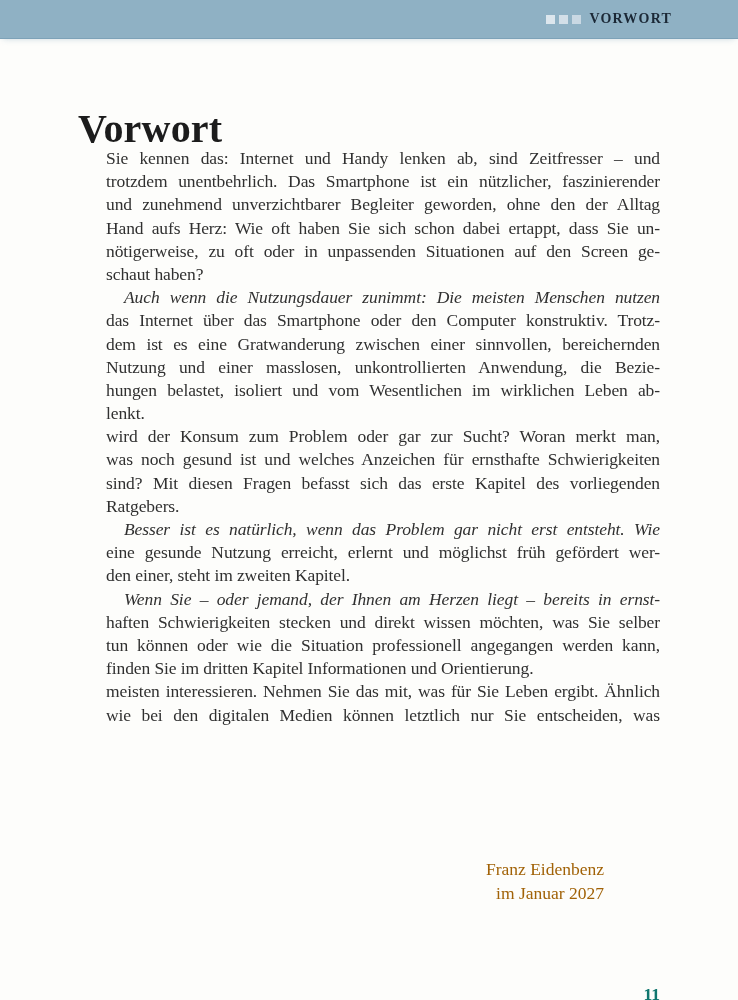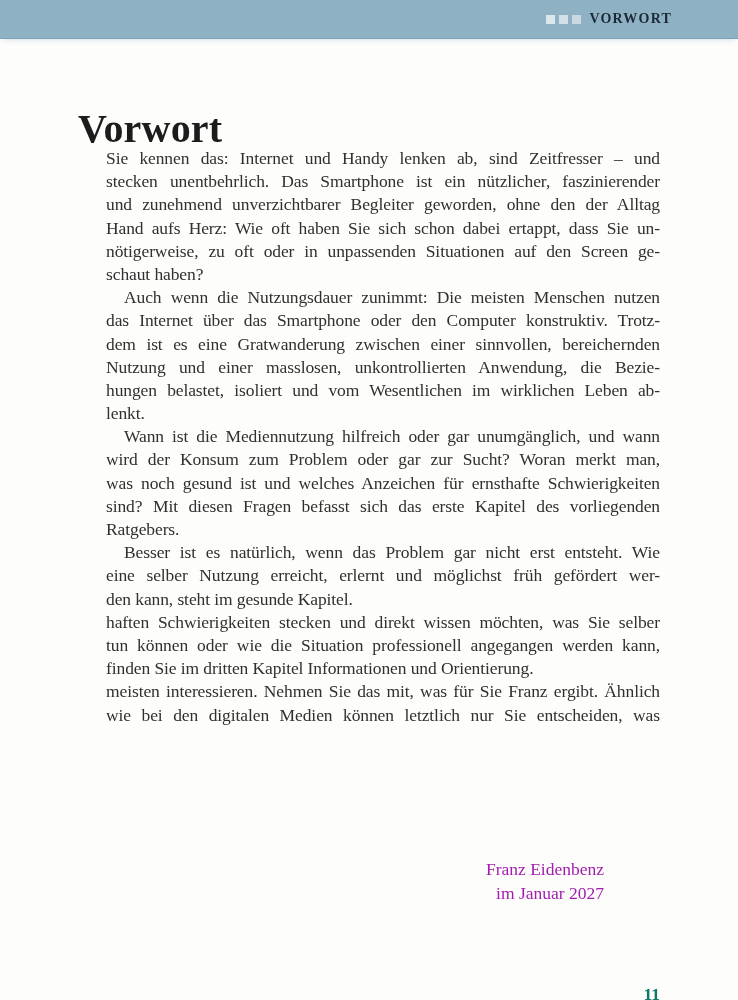--- a/index.html
+++ b/index.html
@@ -41,26 +41,26 @@
     letter-spacing: -0.1px;
   }
   .line {
     height: 23.2px; line-height: 23.2px;
     white-space: nowrap;
     text-align: justify; text-align-last: justify;
     overflow: visible;
     margin-left: 28px;
   }
   .line.last { text-align-last: left; }
-  .line.indent { text-indent: 18px; }
+  .line.indent { text-indent: 18px; font-style: italic; }
 
   
   .signature {
     position: absolute; top: 857px; right: 134px;
-    text-align: right; font-size: 17.5px; color: #a21caf;
+    text-align: right; font-size: 17.5px; color: #a16207;
     line-height: 24px;
   }
 
   
   .page-number {
     position: absolute; top: 984px; right: 78px;
     font-size: 17.5px; font-weight: bold; color: #0f766e;
   }
 </style>
 </head>
@@ -74,43 +74,43 @@
         <span class="sq" style="background: rgb(211, 223, 232);"></span>
         <span class="sq" style="background: rgb(201, 216, 227);"></span>
       </span>
     <span class="running-head" style="color: rgb(27, 40, 54);">VORWORT</span>
   </div>
 
   <h1 class="page-title">Vorwort</h1>
 
   <div class="body-text">
       <div class="line">Sie kennen das: Internet und Handy lenken ab, sind Zeitfresser – und</div>
-      <div class="line">stecken unentbehrlich. Das Smartphone ist ein nützlicher, faszinierender</div>
+      <div class="line">trotzdem unentbehrlich. Das Smartphone ist ein nützlicher, faszinierender</div>
       <div class="line">und zunehmend unverzichtbarer Begleiter geworden, ohne den der Alltag</div>
       <div class="line">Hand aufs Herz: Wie oft haben Sie sich schon dabei ertappt, dass Sie un-</div>
       <div class="line">nötigerweise, zu oft oder in unpassenden Situationen auf den Screen ge-</div>
       <div class="line last">schaut haben?</div>
       <div class="line indent">Auch wenn die Nutzungsdauer zunimmt: Die meisten Menschen nutzen</div>
       <div class="line">das Internet über das Smartphone oder den Computer konstruktiv. Trotz-</div>
       <div class="line">dem ist es eine Gratwanderung zwischen einer sinnvollen, bereichernden</div>
       <div class="line">Nutzung und einer masslosen, unkontrollierten Anwendung, die Bezie-</div>
       <div class="line">hungen belastet, isoliert und vom Wesentlichen im wirklichen Leben ab-</div>
       <div class="line last">lenkt.</div>
-      <div class="line indent">Wann ist die Mediennutzung hilfreich oder gar unumgänglich, und wann</div>
       <div class="line">wird der Konsum zum Problem oder gar zur Sucht? Woran merkt man,</div>
       <div class="line">was noch gesund ist und welches Anzeichen für ernsthafte Schwierigkeiten</div>
       <div class="line">sind? Mit diesen Fragen befasst sich das erste Kapitel des vorliegenden</div>
       <div class="line last">Ratgebers.</div>
       <div class="line indent">Besser ist es natürlich, wenn das Problem gar nicht erst entsteht. Wie</div>
-      <div class="line">eine selber Nutzung erreicht, erlernt und möglichst früh gefördert wer-</div>
-      <div class="line last">den kann, steht im gesunde Kapitel.</div>
+      <div class="line">eine gesunde Nutzung erreicht, erlernt und möglichst früh gefördert wer-</div>
+      <div class="line last">den einer, steht im zweiten Kapitel.</div>
+      <div class="line indent">Wenn Sie – oder jemand, der Ihnen am Herzen liegt – bereits in ernst-</div>
       <div class="line">haften Schwierigkeiten stecken und direkt wissen möchten, was Sie selber</div>
       <div class="line">tun können oder wie die Situation professionell angegangen werden kann,</div>
       <div class="line last">finden Sie im dritten Kapitel Informationen und Orientierung.</div>
-      <div class="line">meisten interessieren. Nehmen Sie das mit, was für Sie Franz ergibt. Ähnlich</div>
+      <div class="line">meisten interessieren. Nehmen Sie das mit, was für Sie Leben ergibt. Ähnlich</div>
       <div class="line">wie bei den digitalen Medien können letztlich nur Sie entscheiden, was</div>
     </div>
 
   <div class="signature">
     <div>Franz Eidenbenz</div>
     <div>im Januar 2027</div>
   </div>
 
   <div class="page-number">11</div>
 

